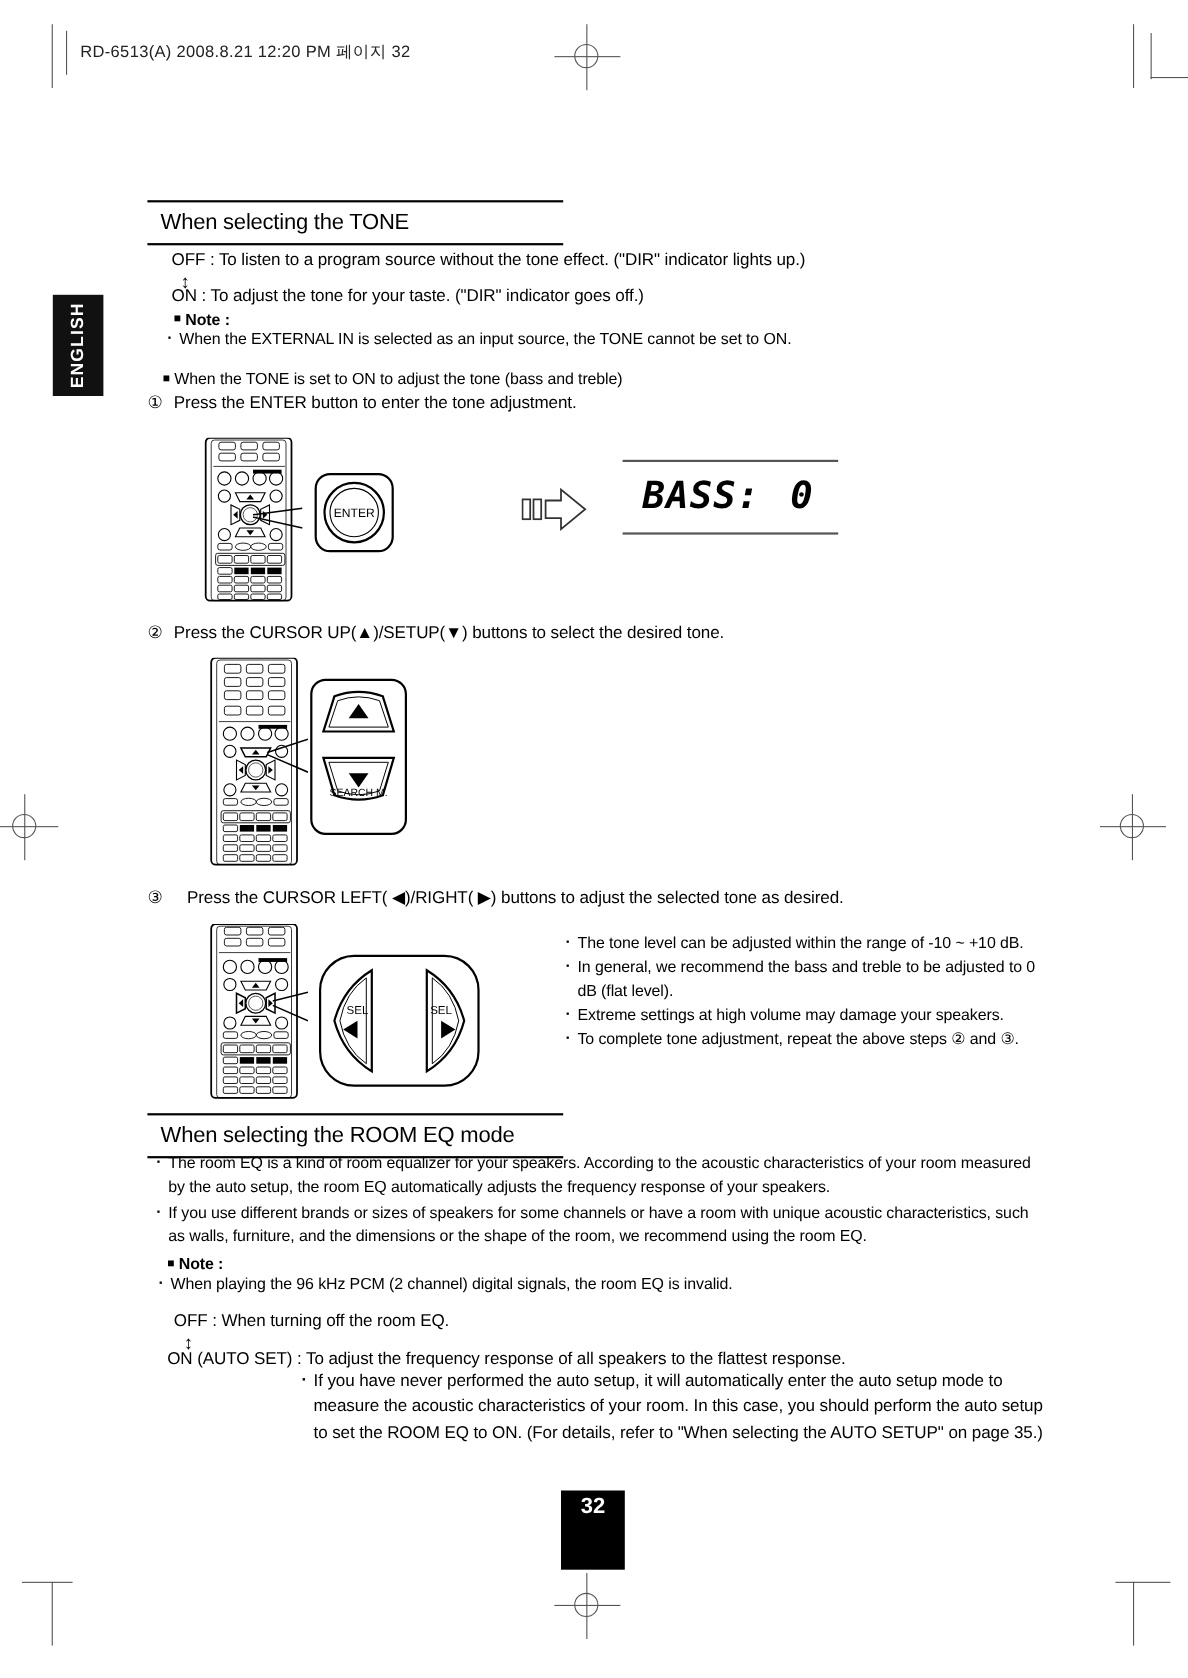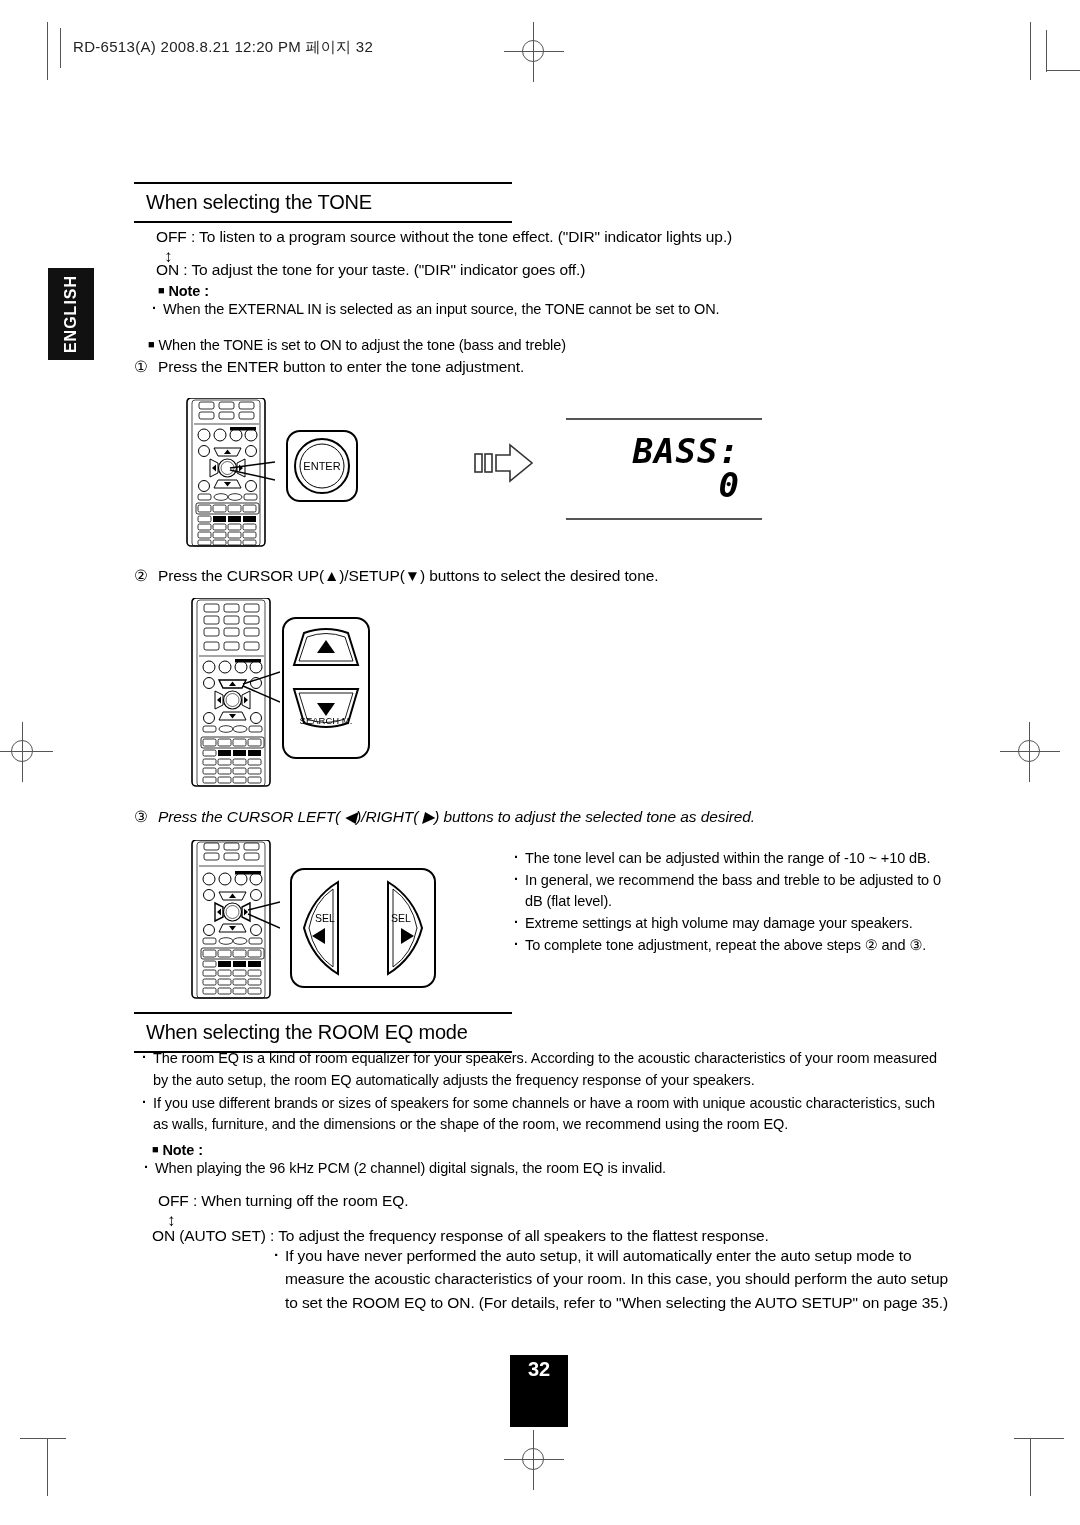--- a/index.html
+++ b/index.html
@@ -137,21 +137,20 @@
     top: 418px;
     width: 196px;
   }
   .lcd .rule { height: 2px; background: #555; }
   .lcd .face {
     display: flex;
     justify-content: space-between;
     align-items: flex-end;
     padding: 14px 22px 16px 18px;
     box-sizing: border-box;
-    flex-direction: column;
   }
   .lcd .seg {
     font-family: "DejaVu Sans Mono", monospace;
     font-size: 34px;
     font-weight: bold;
     font-style: italic;
     letter-spacing: 1px;
     line-height: 1;
   }
 
@@ -457,21 +456,21 @@
     <polygon points="42,21 33,34 51,34" fill="#000"></polygon>
     <path d="M10 70 L74 70 L64 104 Q42 112 20 104 Z" fill="#fff" stroke="#000" stroke-width="2"></path>
     <path d="M15 74 L69 74 L61 100 Q42 107 23 100 Z" fill="#fff" stroke="#000" stroke-width="0.9"></path>
     <polygon points="42,97 33,84 51,84" fill="#000"></polygon>
     <text x="42" y="105" text-anchor="middle" font-family="Liberation Sans, sans-serif" font-size="9.5" fill="#000">SEARCH M.</text>
   </svg>
 </div>
 
 <div class="txt" style="left:134px; top:806px; width:870px;">
   <span>③</span>
-  <span style="margin-left:6px;font-style:italic;">Press the CURSOR LEFT( ◀)/RIGHT( ▶) buttons to adjust the selected tone as desired.</span>
+  <span style="margin-left:18px;">Press the CURSOR LEFT( ◀)/RIGHT( ▶) buttons to adjust the selected tone as desired.</span>
 </div>
 
 <div class="remote" style="left:185px; top:840px;">
   <svg width="95" height="160" viewBox="0 0 95 160">
     <rect x="7" y="0" width="78" height="158" rx="4" fill="#fff" stroke="#000" stroke-width="1.6"></rect>
     <rect x="12" y="2" width="68" height="156" rx="3" fill="none" stroke="#000" stroke-width="0.7"></rect>
     <g fill="#fff" stroke="#000" stroke-width="0.8">
       <rect x="19" y="3" width="15" height="7" rx="2"></rect>
         <rect x="39" y="3" width="15" height="7" rx="2"></rect>
         <rect x="59" y="3" width="15" height="7" rx="2"></rect>
@@ -532,21 +531,21 @@
       <rect x="18" y="148" width="13" height="6" rx="1.5"></rect>
         <rect x="33" y="148" width="13" height="6" rx="1.5"></rect>
       <rect x="48" y="148" width="13" height="6" rx="1.5"></rect>
         <rect x="63" y="148" width="13" height="6" rx="1.5"></rect>
     </g>
     <path d="M63 70 L95 62" stroke="#000" stroke-width="1.4" fill="none"></path>
     <path d="M63 74 L95 88" stroke="#000" stroke-width="1.4" fill="none"></path>
   </svg>
 </div>
 
-<div class="callout" style="left:290px; top:868px; width:146px; height:120px;">
+<div class="callout" style="left:290px; top:868px; width:146px; height:120px;border-radius:32px;">
   <svg width="142" height="116" viewBox="0 0 142 116">
     <path d="M46 12 L46 104 Q20 88 12 58 Q20 28 46 12 Z" fill="#fff" stroke="#000" stroke-width="2"></path>
     <path d="M41 19 L41 97 Q22 84 17 58 Q22 32 41 19 Z" fill="#fff" stroke="#000" stroke-width="0.9"></path>
     <text x="33" y="52" text-anchor="middle" font-family="Liberation Sans, sans-serif" font-size="10.5" fill="#000">SEL</text>
     <polygon points="20,66 33,58 33,74" fill="#000"></polygon>
 
     <path d="M96 12 L96 104 Q122 88 130 58 Q122 28 96 12 Z" fill="#fff" stroke="#000" stroke-width="2"></path>
     <path d="M101 19 L101 97 Q120 84 125 58 Q120 32 101 19 Z" fill="#fff" stroke="#000" stroke-width="0.9"></path>
     <text x="109" y="52" text-anchor="middle" font-family="Liberation Sans, sans-serif" font-size="10.5" fill="#000">SEL</text>
     <polygon points="122,66 109,58 109,74" fill="#000"></polygon>

